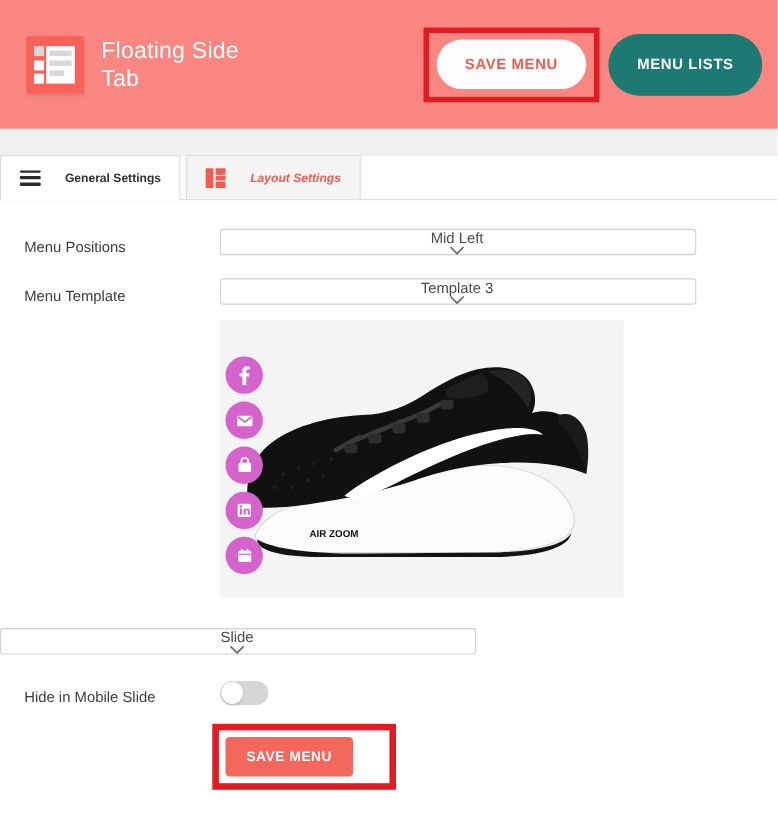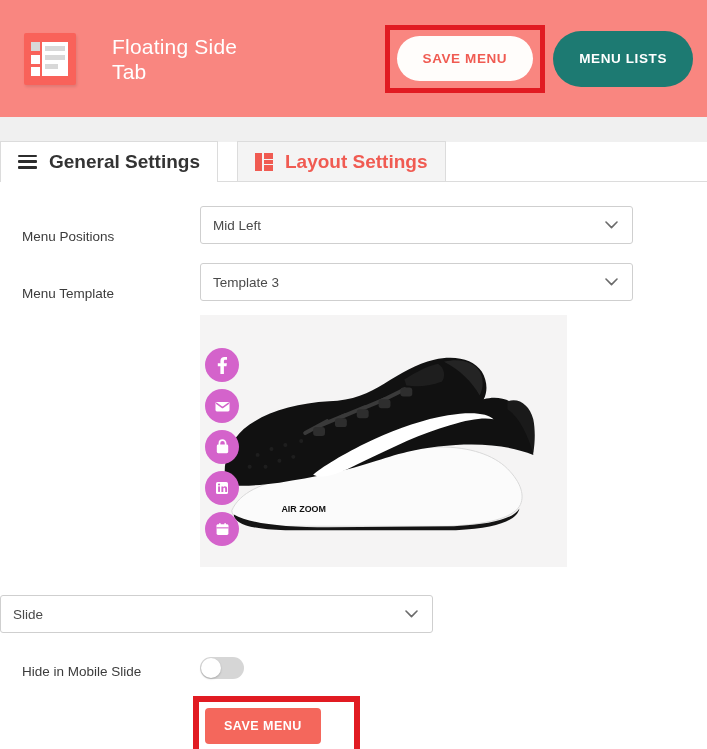--- a/index.html
+++ b/index.html
@@ -18,21 +18,21 @@
     height: 117px;
     background: #f98680;
     display: flex;
     align-items: center;
     padding: 0 14px 0 24px;
     position: relative;
   }
   .brand {
     display: flex;
     align-items: center;
-    gap: 36px;
+    gap: 16px;
     flex: 1 1 auto;
     min-width: 0;
   }
   .brand-logo {
     width: 52px;
     height: 52px;
     background: #f9625a;
     border-radius: 2px;
     position: relative;
     flex: 0 0 auto;
@@ -120,23 +120,23 @@
     align-items: flex-end;
     height: 40px;
     background: #ffffff;
     border-bottom: 1px solid #dcdcdc;
     padding-left: 0px;
   }
   .tab {
     height: 40px;
     display: flex;
     align-items: center;
-    gap: 12px;
+    gap: 22px;
     padding: 0 17px;
-    font-size: 19px;
+    font-size: 11px;
     cursor: pointer;
     border: 1px solid #dcdcdc;
     border-bottom: none;
     position: relative;
   }
   .tab.active {
     background: #ffffff;
     color: #333333;
     font-weight: bold;
     z-index: 2;
@@ -144,21 +144,22 @@
   .tab.active::after {
     content: "";
     position: absolute;
     left: 0; right: 0; bottom: -1px; height: 2px;
     background: #ffffff;
   }
   .tab.inactive {
     background: #f4f4f4;
     color: #f05b52;
     font-weight: bold;
-    margin-left: 19px;
+    margin-left: 5px;
+    font-style: italic;
   }
   .hamburger-icon {
     width: 19px; height: 14px;
     display: inline-flex;
     flex-direction: column;
     justify-content: space-between;
   }
   .hamburger-icon i {
     display: block; height: 2.6px; background: #2c2c2c; border-radius: 1px;
   }
@@ -189,31 +190,32 @@
     padding-left: 22px;
     font-size: 13.5px;
     color: #3c3c3c;
     padding-top: 11px;
     flex: 0 0 auto;
   }
   .row-field { flex: 1 1 auto; }
 
   .select-box {
     width: 433px;
-    height: 38px;
+    height: 24px;
     border: 1px solid #cfcfcf;
     border-radius: 3px;
     background: #ffffff;
     display: flex;
     align-items: center;
     justify-content: space-between;
     padding: 0 14px 0 12px;
     font-size: 13.5px;
     color: #4a4a4a;
     cursor: pointer;
+    flex-direction: column;
   }
   .chev {
     width: 13px; height: 8px;
     flex: 0 0 auto;
   }
   .row-gap-a { height: 19px; }
   .row-gap-b { height: 14px; }
 
   
   .preview {

